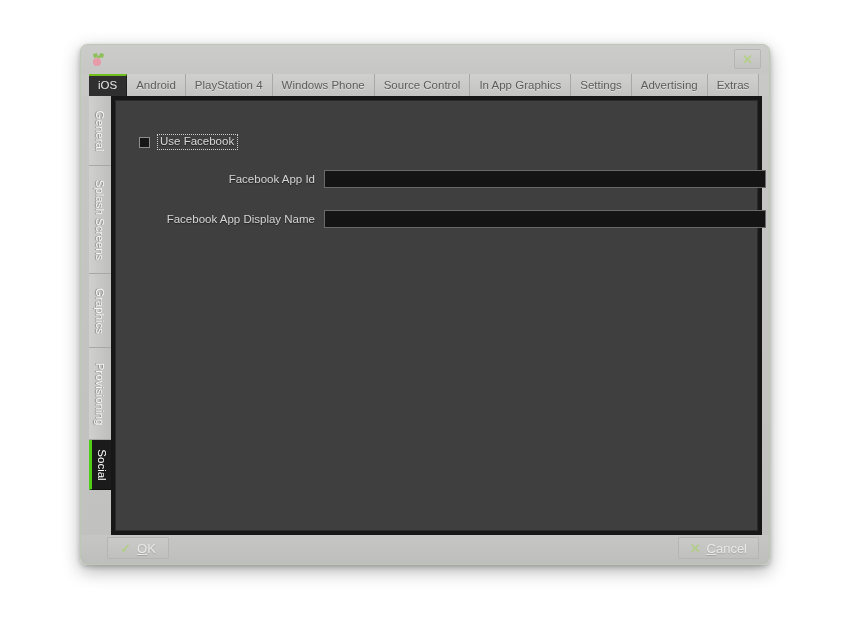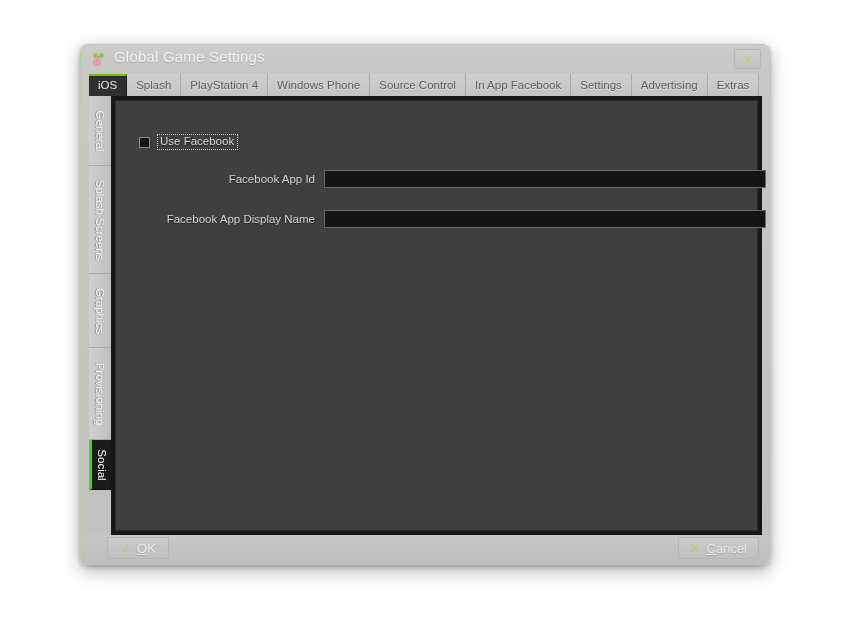--- a/index.html
+++ b/index.html
@@ -260,28 +260,27 @@
 
 <div id="window">
 
   <div id="titlebar">
     <svg id="title-icon" viewBox="0 0 17 17">
       <path d="M2 3 L6 2 L7 6 L3 7 Z" fill="#8fbf5a"></path>
       <path d="M9 2 L13 3 L12 7 L8 6 Z" fill="#8fbf5a"></path>
       <circle cx="6" cy="11" r="4" fill="#e79aa8"></circle>
       <path d="M6 7 L8 4 L10 7 Z" fill="#8fbf5a"></path>
     </svg>
-    <div id="title-text">Global Game Settings</div>
     <div id="close-button">
       <span class="x">✕</span>
     </div>
   </div>
 
   <div id="tabstrip">
-    <span id="htabs-container"><span class="htab active">iOS</span><span class="htab">Splash</span><span class="htab">PlayStation 4</span><span class="htab">Windows Phone</span><span class="htab">Source Control</span><span class="htab">In App Facebook</span><span class="htab">Settings</span><span class="htab">Advertising</span><span class="htab">Extras</span></span>
+    <span id="htabs-container"><span class="htab active">iOS</span><span class="htab">Android</span><span class="htab">PlayStation 4</span><span class="htab">Windows Phone</span><span class="htab">Source Control</span><span class="htab">In App Graphics</span><span class="htab">Settings</span><span class="htab">Advertising</span><span class="htab">Extras</span></span>
     
     
   </div>
 
   <div id="bodyarea">
 
     <div id="sidetabs">
         <div class="vtab" style="height: 70px;">
           <span class="vlabel">General</span>
         </div>

